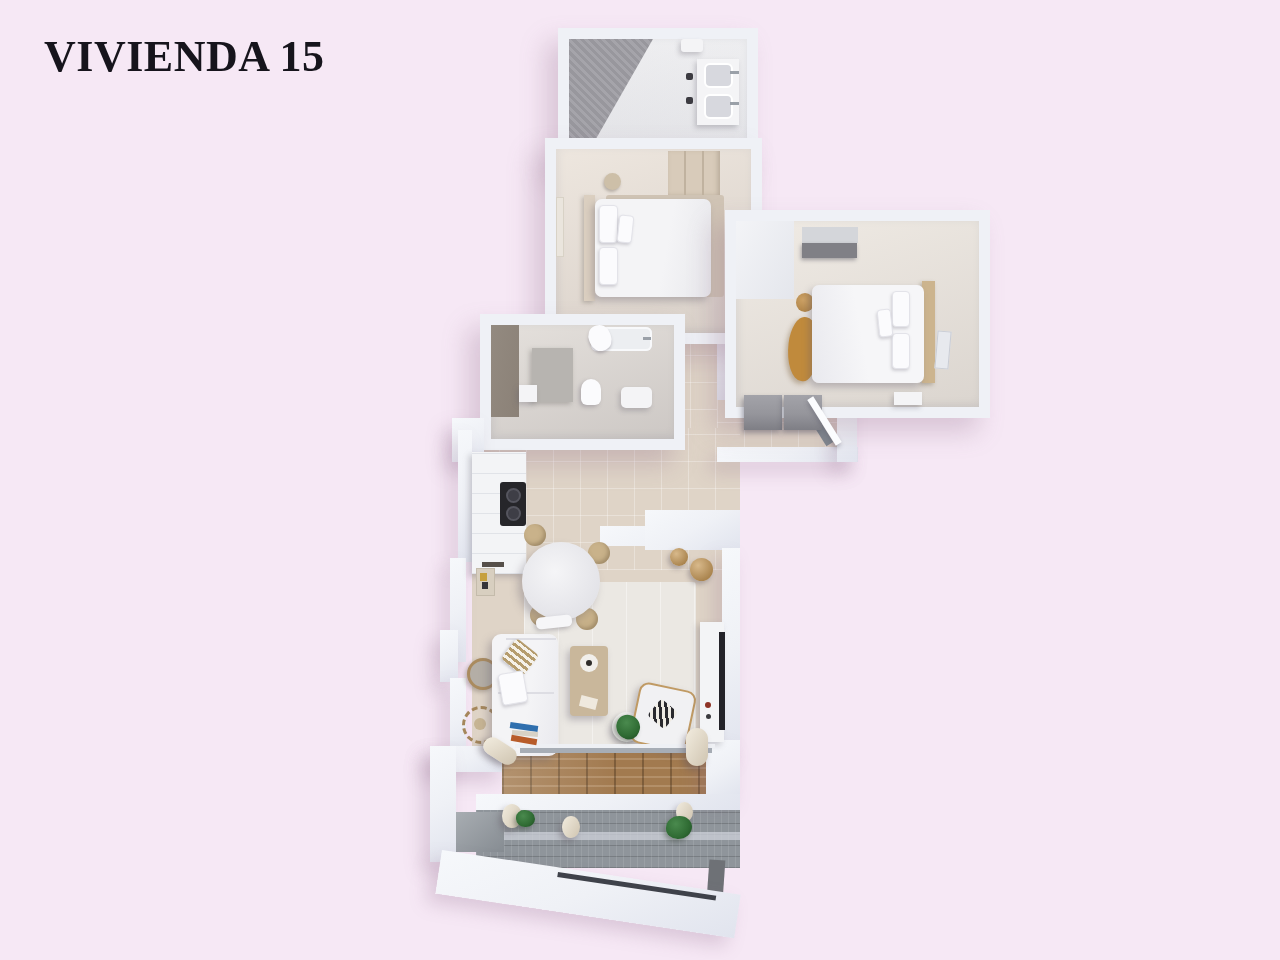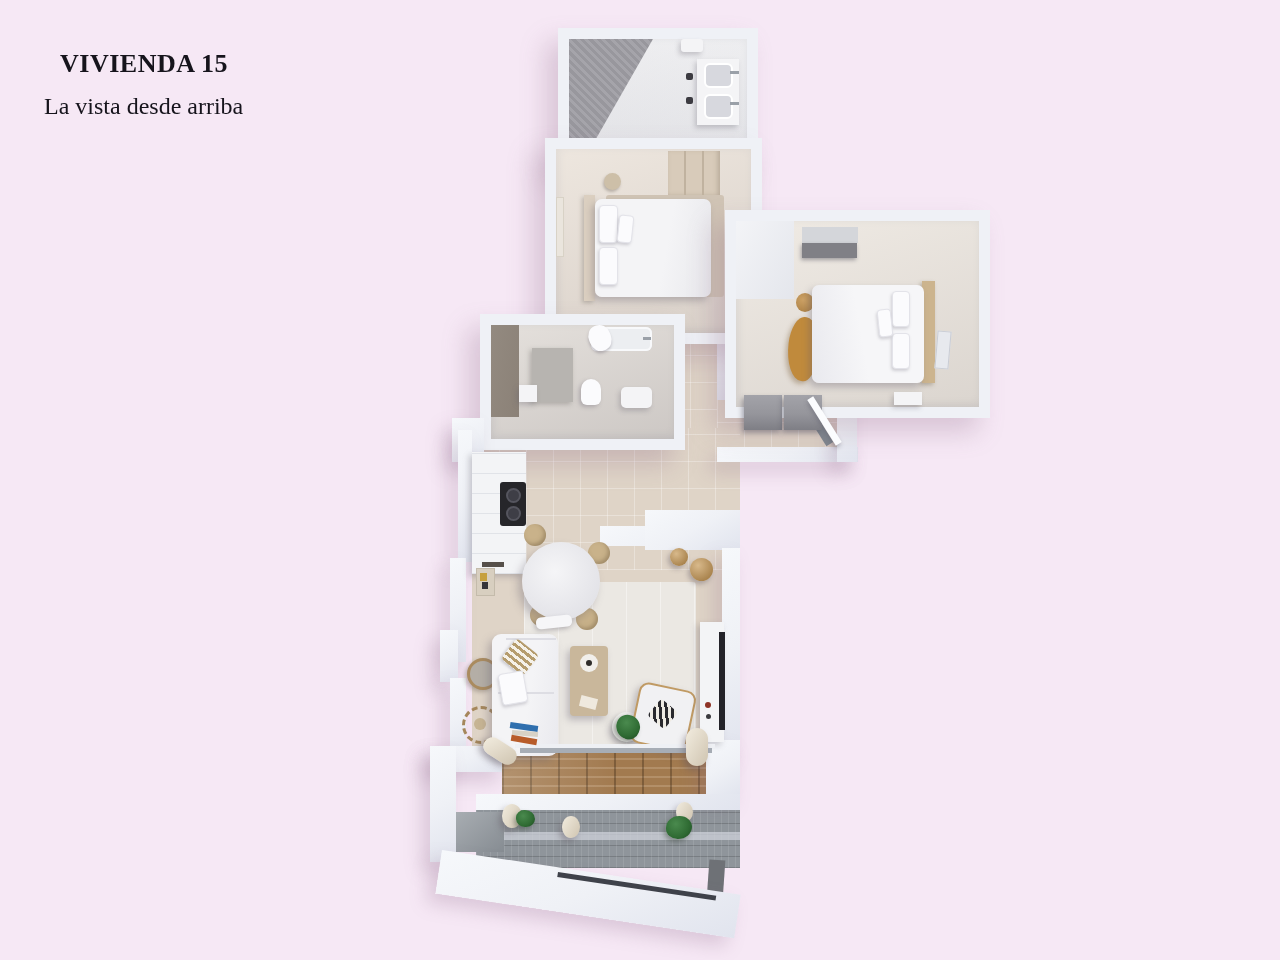--- a/index.html
+++ b/index.html
@@ -4,21 +4,21 @@
 <style>
   html,body{margin:0;padding:0;}
   body{
     width:1280px;height:960px;overflow:hidden;
     background:var(--bg,#f6e8f5);
     font-family:"Liberation Serif", serif;
     position:relative;
   }
   
   .hdr{position:absolute;left:44px;top:34px;color:var(--ink,#16141c);}
-  .hdr h1{margin:16px;font-size:26px;font-weight:700;letter-spacing:.5px;line-height:1.05;}
+  .hdr h1{margin:0;font-size:44px;font-weight:700;letter-spacing:.5px;line-height:1.05;}
   .hdr p{margin:4px 0 0 0;font-size:24px;font-weight:400;}
   
   .fp{position:absolute;left:420px;top:26px;width:580px;height:910px;}
   .floor{position:absolute;z-index:1;}
   .w{position:absolute;z-index:2;background:linear-gradient(150deg,#f6f8fb,var(--wall,#eff1f6) 50%,#e1e4ee);box-shadow:-8px 10px 18px rgba(140,105,134,.25);}
   .wi{box-shadow:none;} 
   .room{position:absolute;z-index:2;border:11px solid var(--wall,#eff1f6);box-shadow:-12px 14px 24px rgba(140,105,134,.28), inset 2px -2px 8px rgba(110,115,135,.18);}
   .room::after{content:"";position:absolute;inset:0;pointer-events:none;background:linear-gradient(160deg,rgba(255,255,255,.30),rgba(95,100,120,.10));}
   .furn{position:absolute;z-index:3;}
   .f4{position:absolute;z-index:4;}
@@ -29,21 +29,20 @@
   .plantball{background:radial-gradient(circle at 38% 35%,#4a8a4e,var(--plant,#2f6b33) 60%,#1d4721);box-shadow:-2px 3px 5px rgba(60,70,60,.45);}
   .cyl{background:linear-gradient(120deg,#f2ecdf,#cfc4b0);box-shadow:-3px 4px 6px rgba(95,85,95,.40);}
   .pouf{background:radial-gradient(circle at 35% 32%,#d8b98b,#a9834d 75%);box-shadow:-2px 3px 5px rgba(95,85,95,.40);}
   .cab{background:linear-gradient(180deg,#a3a3a9,var(--cab,#95959b) 55%,#7e7e85);box-shadow:-2px 3px 5px rgba(80,80,95,.45);}
 </style>
 </head>
 <body style="background: rgb(246, 232, 245);">
 
 <div class="hdr">
   <h1>VIVIENDA 15</h1>
-  <p>La vista desde arriba</p>
 </div>
 
 <div class="fp">
 
   <div class="floor tile-beige" style="left:243px;top:292px;width:56px;height:146px;"></div>
   <div class="floor tile-beige" style="left:297px;top:372px;width:122px;height:52px;"></div>
   <div class="w wi" style="left:297px;top:290px;width:14px;height:84px;"></div>
   <div class="w" style="left:297px;top:421px;width:141px;height:15px;"></div>
   <div class="w" style="left:417px;top:364px;width:20px;height:72px;"></div>
   <div class="furn" style="left:392px;top:370px;width:8px;height:52px;background:#7e838c;transform:rotate(-32deg);"></div>

